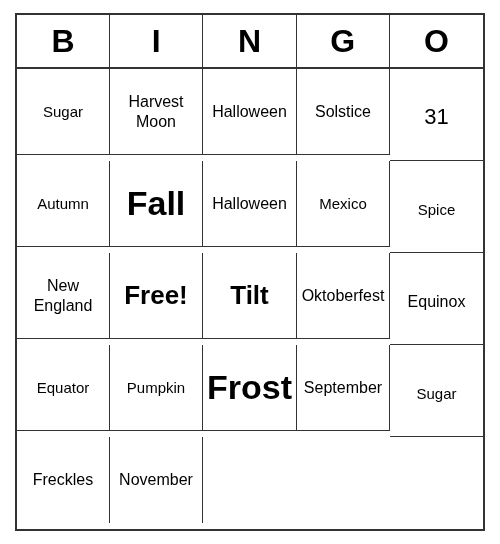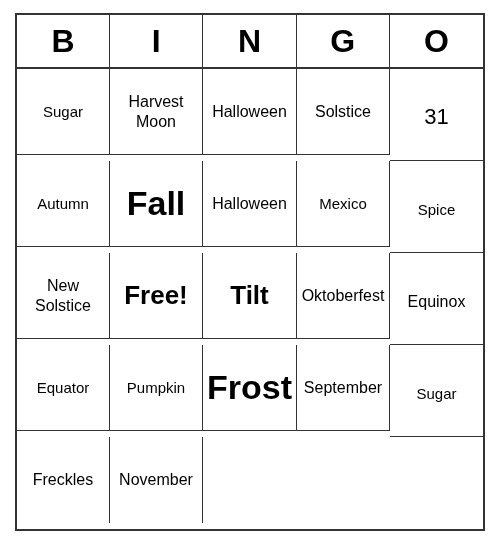--- a/index.html
+++ b/index.html
@@ -107,21 +107,21 @@
   <div class="bingo-cell">Sugar</div>
       <div class="bingo-cell small-text">Harvest Moon</div>
       <div class="bingo-cell small-text">Halloween</div>
       <div class="bingo-cell small-text">Solstice</div>
       <div class="bingo-cell medium-text">31</div>
       <div class="bingo-cell">Autumn</div>
       <div class="bingo-cell xlarge-text">Fall</div>
       <div class="bingo-cell small-text">Halloween</div>
       <div class="bingo-cell">Mexico</div>
       <div class="bingo-cell">Spice</div>
-      <div class="bingo-cell small-text">New Solstice</div>
+      <div class="bingo-cell small-text">New England</div>
       <div class="bingo-cell large-text">Free!</div>
       <div class="bingo-cell large-text">Tilt</div>
       <div class="bingo-cell small-text">Oktoberfest</div>
       <div class="bingo-cell small-text">Equinox</div>
       <div class="bingo-cell">Equator</div>
       <div class="bingo-cell">Pumpkin</div>
       <div class="bingo-cell xlarge-text">Frost</div>
       <div class="bingo-cell small-text">September</div>
       <div class="bingo-cell">Sugar</div>
       <div class="bingo-cell small-text">Freckles</div>

